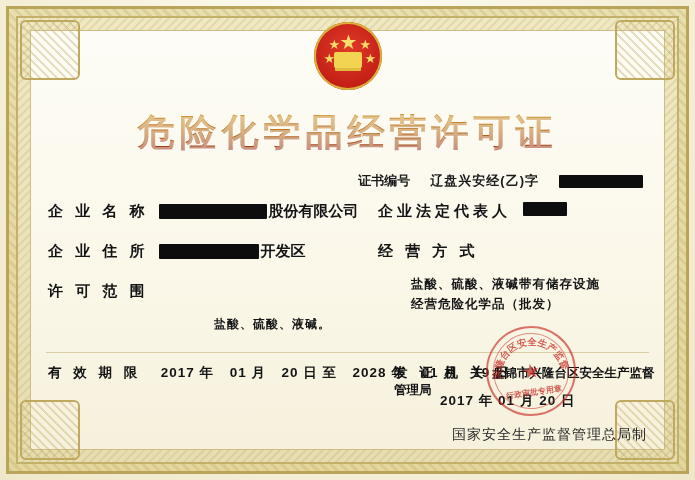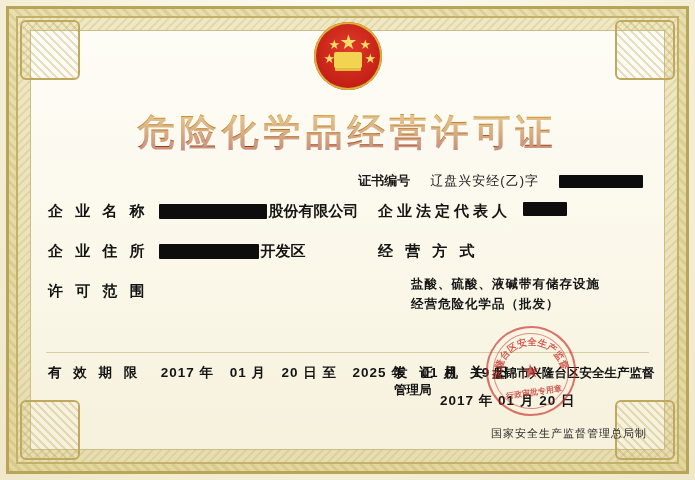--- a/index.html
+++ b/index.html
@@ -94,21 +94,21 @@
     -webkit-text-fill-color:transparent;
     text-shadow:0 1px 0 rgba(255,255,255,.45);
   }
 
   
   .certno{
     position:absolute;right:18px;top:138px;
     font-size:13px;color:#1b1b1b;font-weight:bold;
     display:flex;align-items:center;gap:20px;
   }
-  .certno .val{font-weight:normal;letter-spacing:1px;}
+  .certno .val{font-weight:bold;letter-spacing:1px;}
   .redact{
     display:inline-block;background:#0d0d0d;height:13px;vertical-align:middle;border-radius:1px;
   }
   .row{
     position:absolute;left:14px;right:14px;
     font-size:15px;color:#141414;font-weight:bold;
     display:flex;align-items:flex-start;
   }
   .lbl{
     font-weight:bold;letter-spacing:4px;white-space:nowrap;
@@ -137,21 +137,21 @@
   .f2{position:absolute;left:14px;top:358px;font-size:13.5px;font-weight:bold;color:#141414;letter-spacing:1px;}
   .f1 .sp, .f2 .sp{display:inline-block;}
   .issuer{
     position:absolute;left:360px;top:330px;font-size:13.5px;font-weight:bold;color:#141414;letter-spacing:1px;
   }
   .issuer .org{font-size:12.5px;letter-spacing:0;}
   .issue-date{
     position:absolute;left:406px;top:358px;font-size:13.5px;font-weight:bold;color:#141414;letter-spacing:1px;
   }
   .maker{
-    position:absolute;right:14px;top:392px;font-size:11px;color:#2a2a2a;letter-spacing:1px;
+    position:absolute;right:14px;top:392px;font-size:14px;color:#2a2a2a;letter-spacing:1px;
   }
 
   
   .seal{
     position:absolute;left:452px;top:292px;width:86px;height:86px;border-radius:50%;
     border:2px solid rgba(200,40,35,.75);
     color:rgba(196,36,30,.85);
     opacity:.85;
     transform:rotate(-8deg);
   }
@@ -241,37 +241,38 @@
     <div class="mode-text">
       <div>盐酸、硫酸、液碱带有储存设施</div>
       <div>经营危险化学品（批发）</div>
     </div>
 
     <div class="row r3">
       <div class="col-left">
         <span class="lbl">许 可 范 围</span>
       </div>
     </div>
+    <div class="scope-text">盐酸、硫酸、液碱。</div>
 
     <div class="divider"></div>
 
     <div class="f1">
       <span class="lbl">有 效 期 限</span>
       <span class="sp" style="width:10px"></span>
       <span>2017</span>
       <span>年</span>
       <span class="sp" style="width:6px"></span>
       <span>01</span>
       <span>月</span>
       <span class="sp" style="width:6px"></span>
       <span>20</span>
       <span>日</span>
       <span>至</span>
       <span class="sp" style="width:6px"></span>
-      <span>2025</span>
+      <span>2028</span>
       <span>年</span>
       <span class="sp" style="width:6px"></span>
       <span>01</span>
       <span>月</span>
       <span class="sp" style="width:6px"></span>
       <span>19</span>
       <span>日</span>
     </div>
 
 

